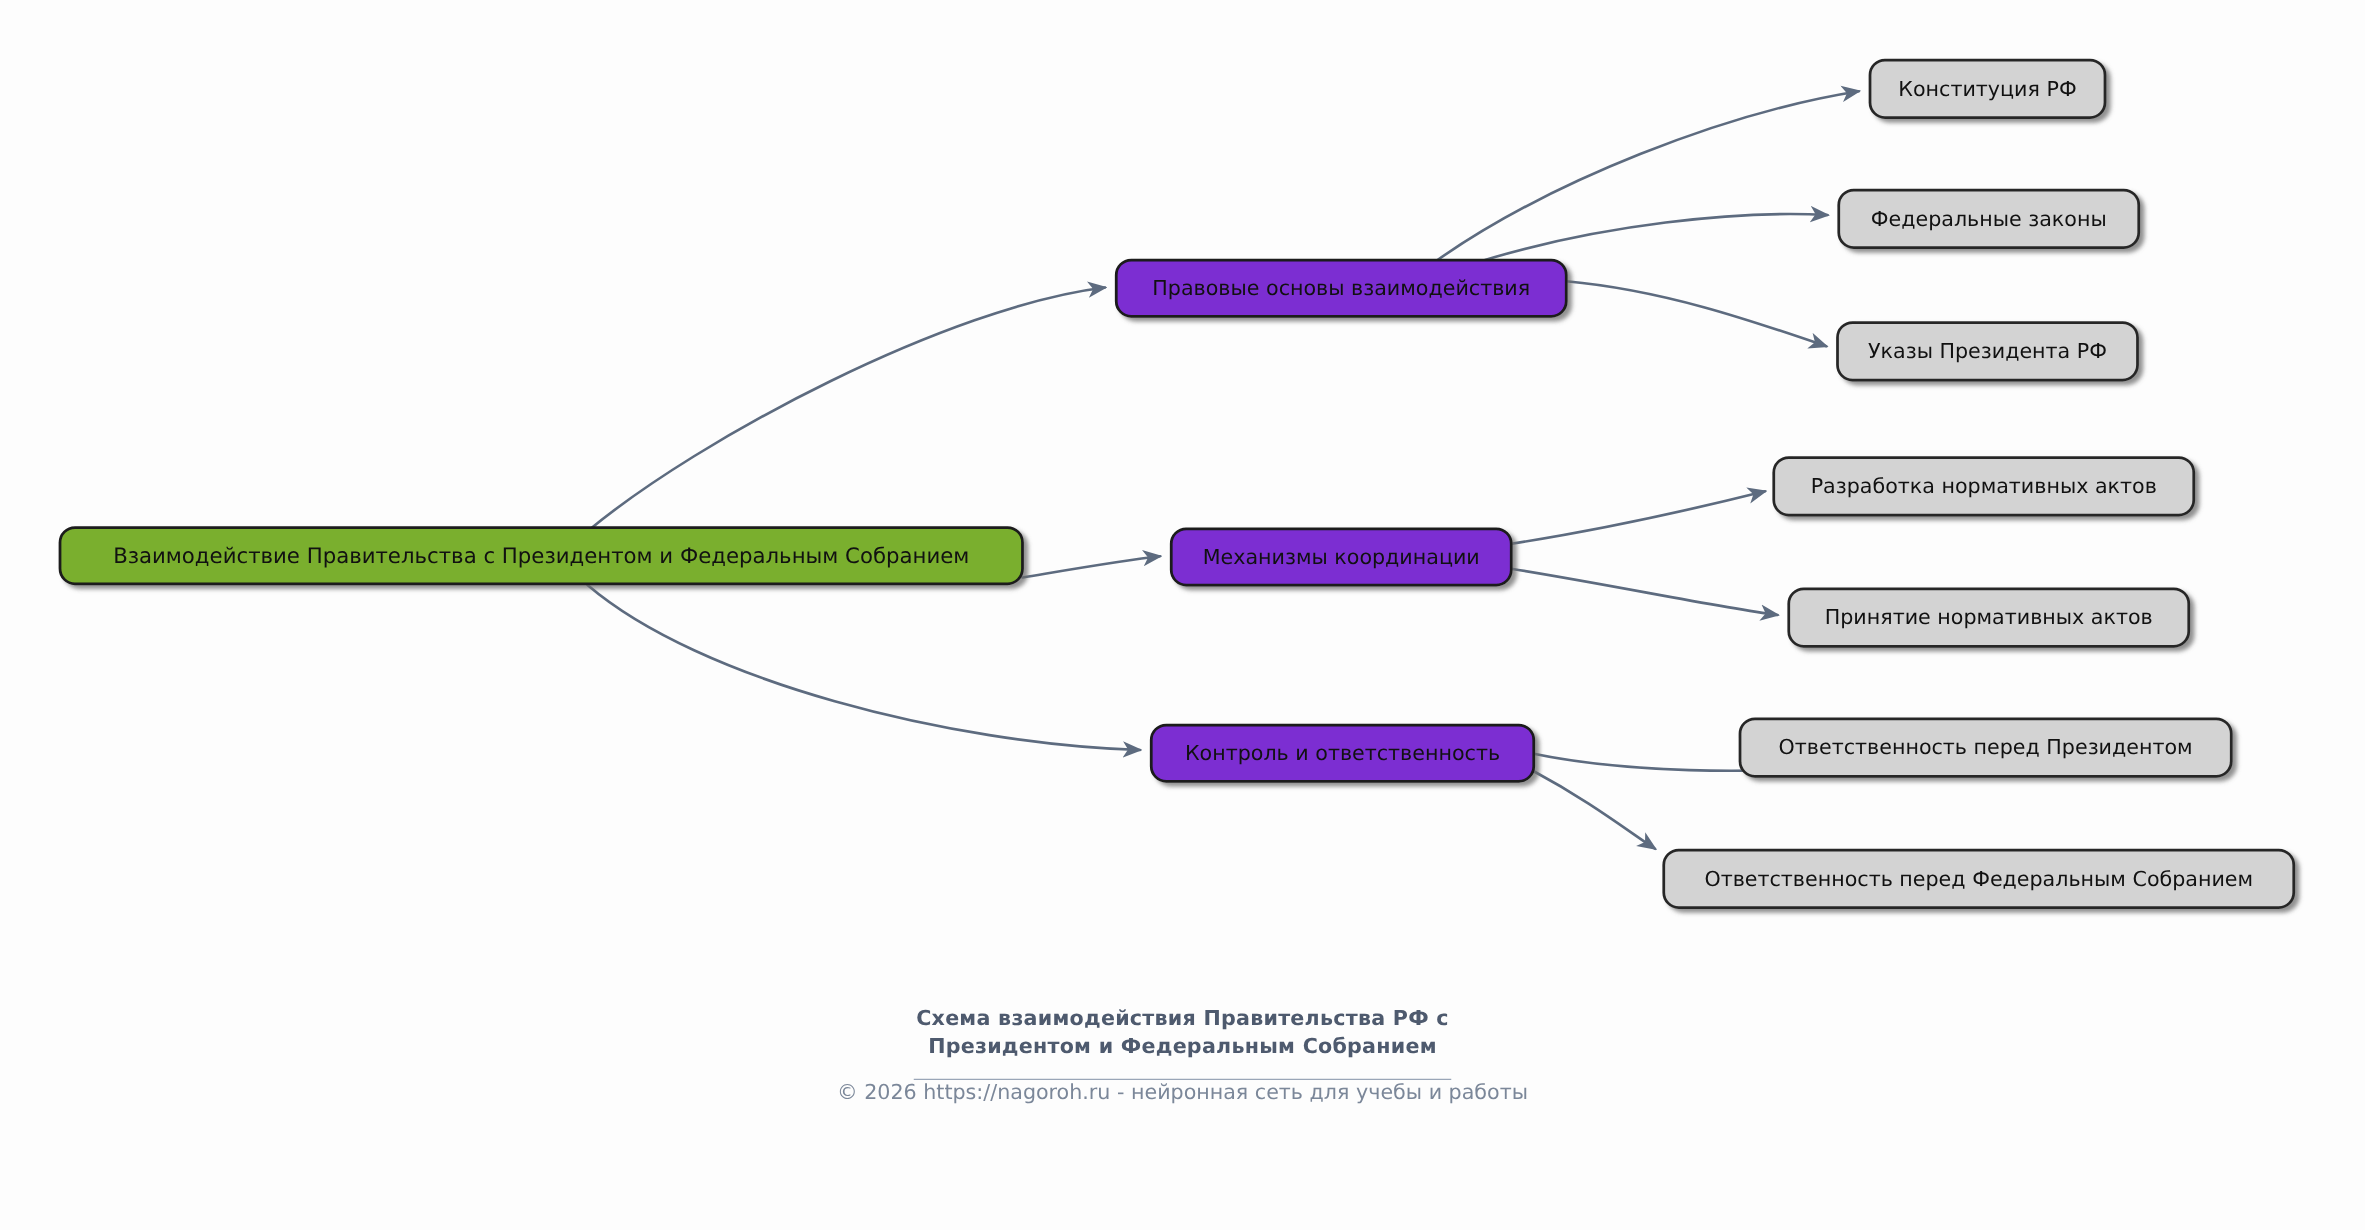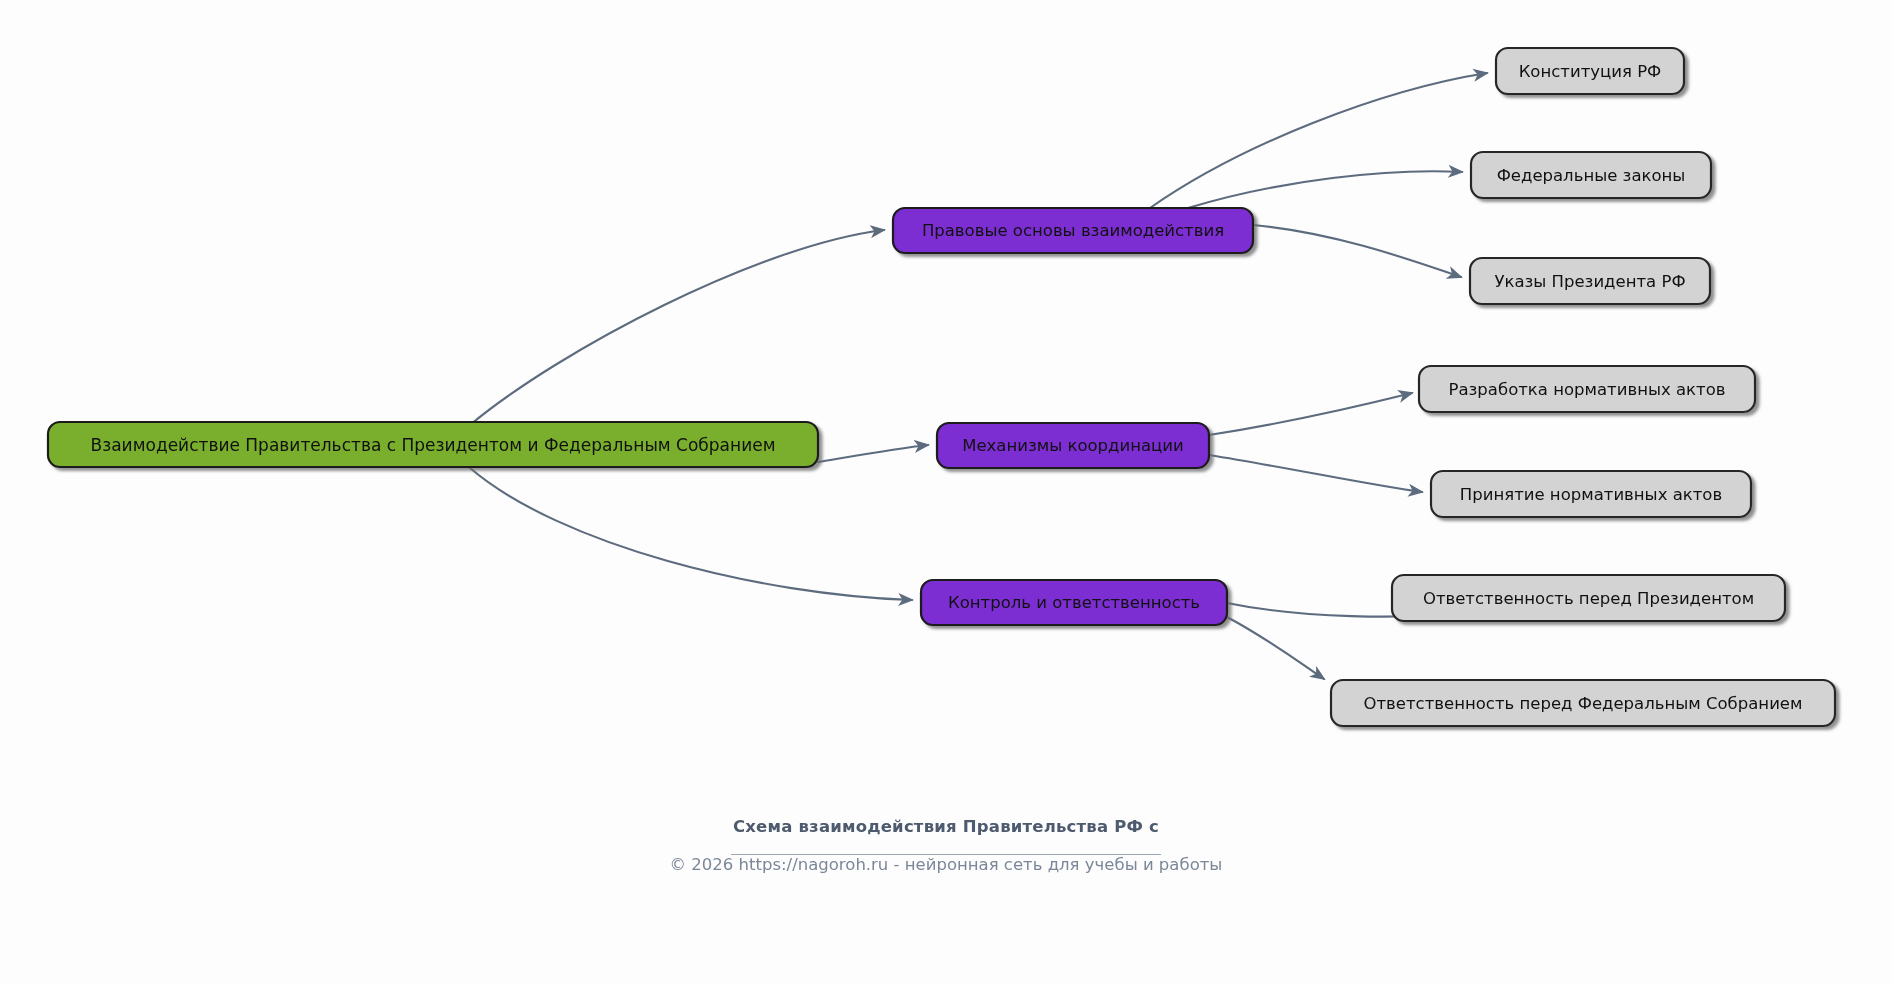--- a/index.html
+++ b/index.html
@@ -44,21 +44,21 @@
     width: 1892px;
     text-align: center;
   }
   .footer-title {
     font-family: "DejaVu Sans", sans-serif;
     font-size: 16.5px;
     font-weight: bold;
     color: #4e5a6e;
     line-height: 1.35;
     letter-spacing: 0.2px;
-    margin: 16px auto;
+    margin: 4px auto;
     width: 470px;
   }
   .footer-rule {
     width: 430px;
     height: 1px;
     background: #9aa6b8;
     margin: 14px auto 0 auto;
   }
   .footer-copy {
     font-family: "DejaVu Sans", sans-serif;
@@ -137,18 +137,19 @@
         <g>
           <rect x="1331" y="680" width="504" height="46" rx="12" ry="12" class="node-rect" fill="#d3d3d3" stroke="#282828" filter="url(#nodeShadow)"></rect>
           <text x="1583" y="704" class="node-label" font-size="16.5" fill="#111111">Ответственность перед Федеральным Собранием</text>
         </g>
       </g>
   </svg>
 
   <div class="footer-block">
     <div class="footer-title">
       <span>Схема взаимодействия Правительства РФ с</span><br>
+      <span>Президентом и Федеральным Собранием</span>
     </div>
     <div class="footer-rule"></div>
     <div class="footer-copy">© 2026 https://nagoroh.ru - нейронная сеть для учебы и работы</div>
   </div>
 
 </div>
 
 </body></html>

